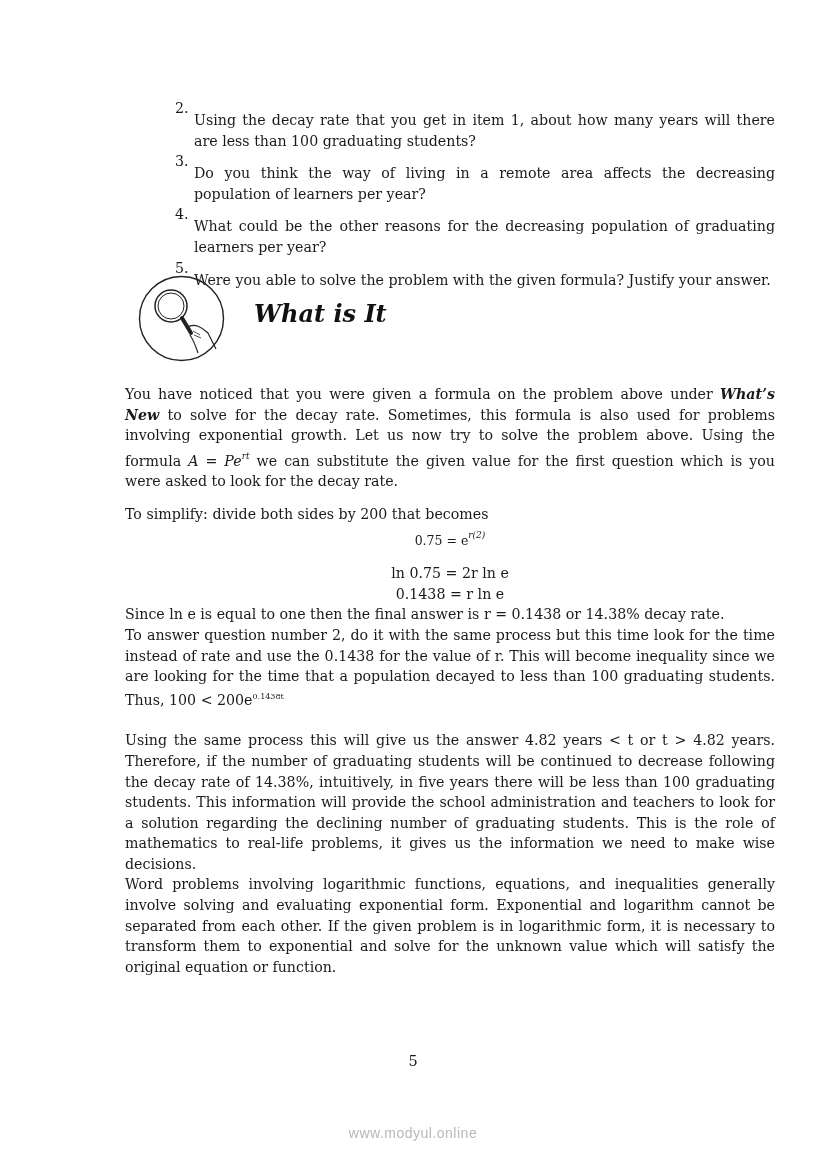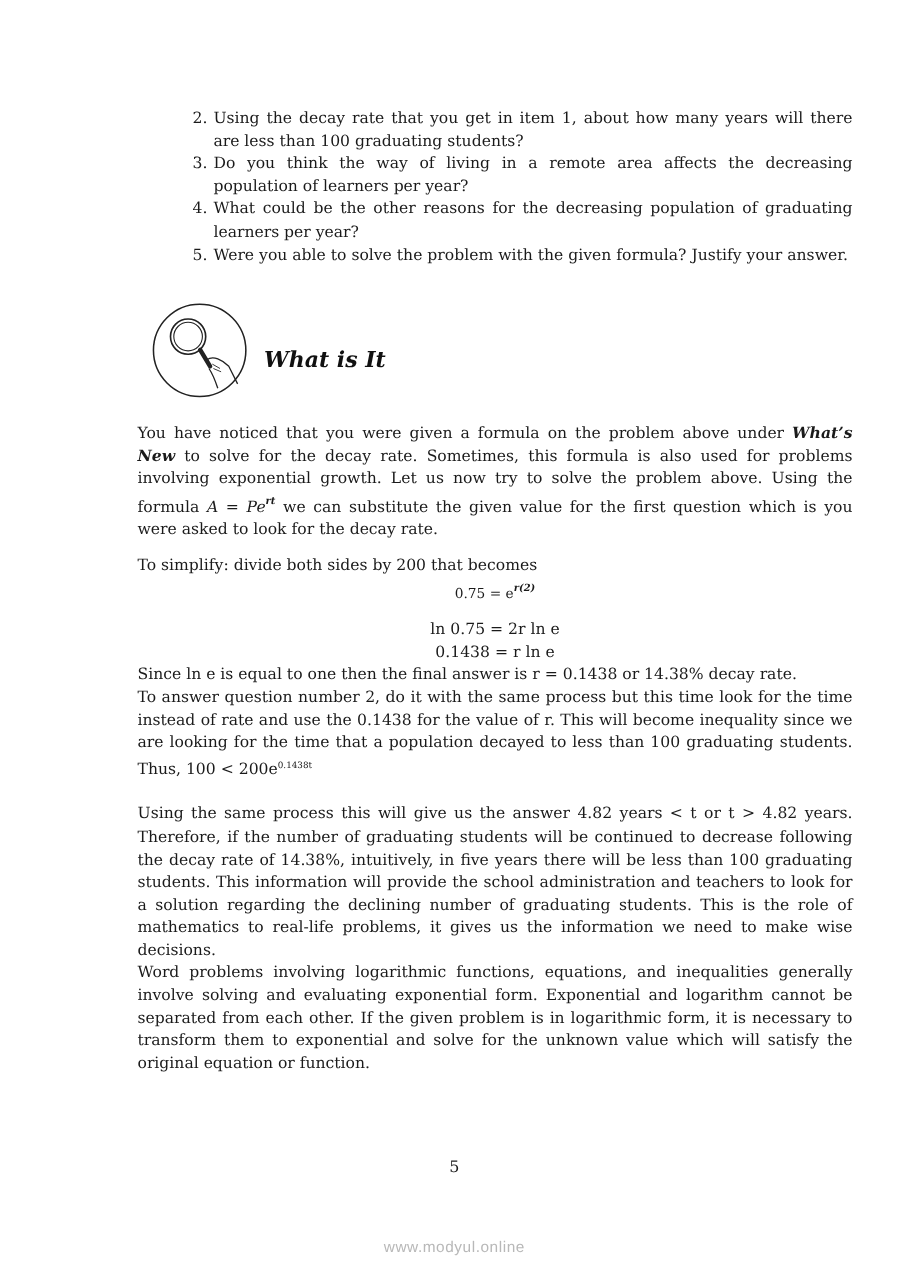--- a/index.html
+++ b/index.html
@@ -3,31 +3,31 @@
 <meta charset="utf-8">
 <style>
   html, body { margin:0; padding:0; background:#ffffff; }
   body { width:826px; height:1169px; position:relative; overflow:hidden;
          font-family:"DejaVu Serif", serif; color:#1a1a1a; }
   .page { position:absolute; left:0; top:0; width:826px; height:1169px; }
   .txt { font-size:14.2px; line-height:20.6px; }
   .list { position:absolute; left:175px; top:98px; width:600px; }
   .li { display:flex; text-align:justify; }
   .li .num { width:19px; flex:none; }
-  .li .body { flex:1; }
+  .li .body { flex:1;margin-top:12px; }
   .header { position:absolute; left:138px; top:275px; width:400px; height:88px; }
   .icon-circle { position:absolute; left:0; top:0; width:87px; height:87px; }
-  .heading { position:absolute; left:102px; top:24px; font-family:"DejaVu Serif", serif;
-             font-weight:bold; font-style:italic; font-size:20px; color:#111;margin-top:16px; }
+  .heading { position:absolute; left:116px; top:24px; font-family:"DejaVu Serif", serif;
+             font-weight:bold; font-style:italic; font-size:24px; color:#111; }
   .main { position:absolute; left:125px; top:384px; width:650px; }
   p { margin:0; text-align:justify; }
   .center { text-align:center; }
   .math { font-style:italic; }
   .bi { font-weight:bold; font-style:italic; }
-  sup.s { font-size:9px; vertical-align:7px; font-style:italic;font-weight:bold; }
+  sup.s { font-size:9px; vertical-align:7px; font-style:italic; }
   sup.ss { font-size:8px; vertical-align:6px; }
   .gap { height:20px; }
   .pagenum { position:absolute; left:0; width:826px; top:1053px; text-align:center; font-size:14.5px; }
   .watermark { position:absolute; left:0; width:826px; top:1125px; text-align:center;
                font-family:Liberation Sans, sans-serif; font-size:14px; color:#b8b8b8; letter-spacing:0.5px; }
 </style>
 </head>
 <body>
 
 <div class="page">

